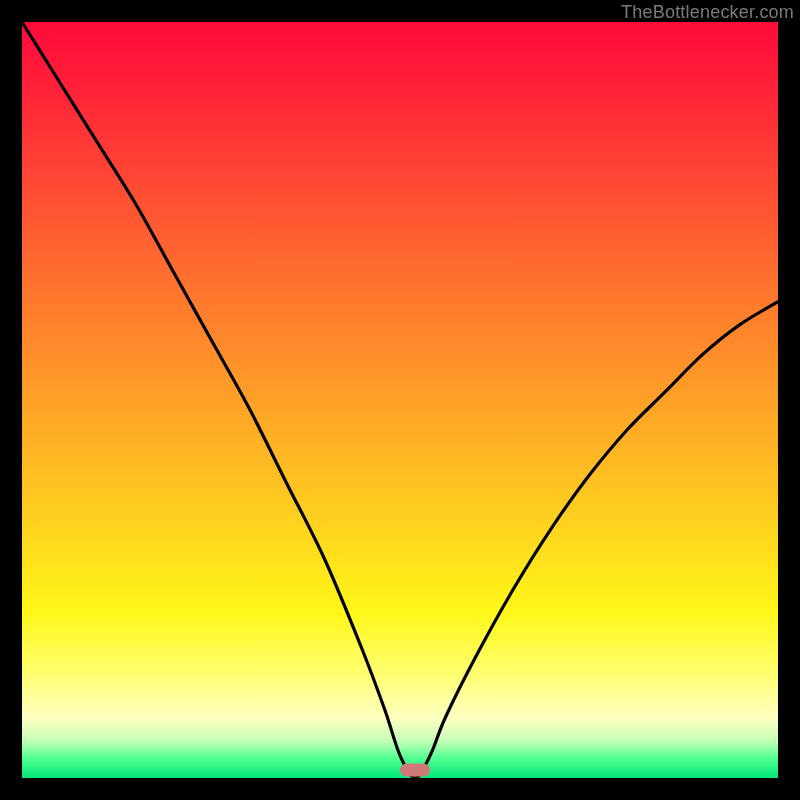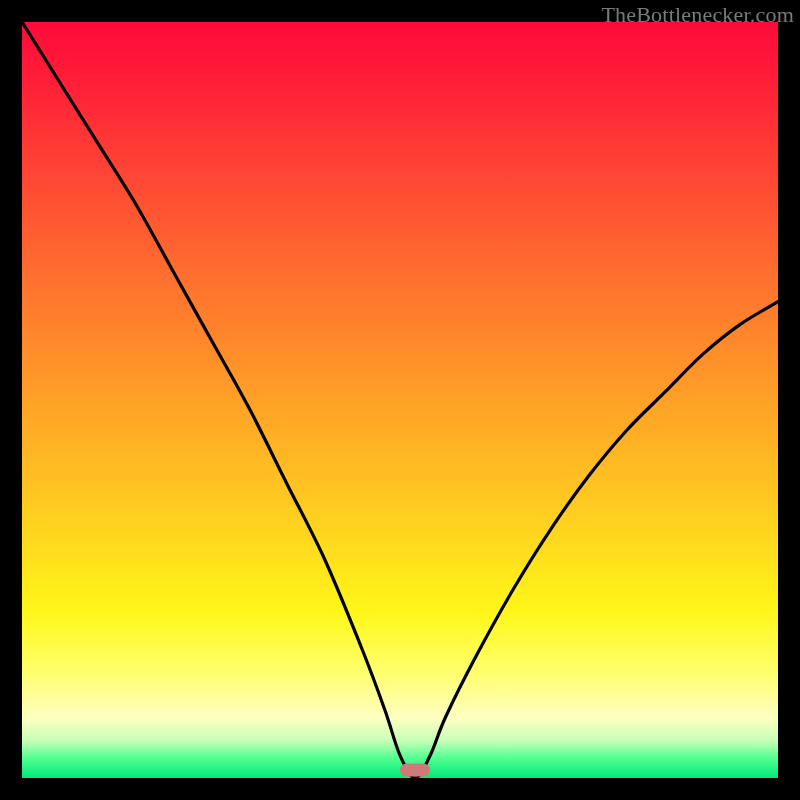--- a/index.html
+++ b/index.html
@@ -56,25 +56,24 @@
     height: 13px;
     border-radius: 7px;
     background: #cf7a78;
     transform: translate(-50%, -50%);
   }
   .watermark {
     position: absolute;
     top: 2px;
     right: 6px;
     color: #7a7a7a;
-    font-size: 22px;
+    font-size: 18px;
     font-weight: 500;
     letter-spacing: 0.2px;
     user-select: none;
-    font-family: Liberation Serif, serif;
   }
 </style>
 </head>
 <body>
 
 <div class="frame">
   <div class="watermark">TheBottlenecker.com</div>
   <div class="plot">
     <svg class="curve" viewBox="0 0 756 756" preserveAspectRatio="none">
       <path id="curve-path" fill="none" stroke="#000" stroke-width="3.2" stroke-linecap="round" stroke-linejoin="round" d="M 0.00 0.00 C 6.30 10.08, 25.20 40.32, 37.80 60.48 C 50.40 80.64, 63.00 100.80, 75.60 120.96 C 88.20 141.12, 100.80 160.02, 113.40 181.44 C 126.00 202.86, 138.60 226.80, 151.20 249.48 C 163.80 272.16, 176.40 294.84, 189.00 317.52 C 201.60 340.20, 214.20 361.62, 226.80 385.56 C 239.40 409.50, 252.00 435.96, 264.60 461.16 C 277.20 486.36, 289.80 509.04, 302.40 536.76 C 315.00 564.48, 330.12 602.28, 340.20 627.48 C 350.28 652.68, 356.58 670.32, 362.88 687.96 C 369.18 705.60, 372.96 721.98, 378.00 733.32 C 383.04 744.66, 388.08 756.00, 393.12 756.00 C 398.16 756.00, 403.20 743.40, 408.24 733.32 C 413.28 723.24, 415.80 711.90, 423.36 695.52 C 430.92 679.14, 442.26 656.46, 453.60 635.04 C 464.94 613.62, 478.80 588.42, 491.40 567.00 C 504.00 545.58, 516.60 525.42, 529.20 506.52 C 541.80 487.62, 554.40 469.98, 567.00 453.60 C 579.60 437.22, 592.20 422.10, 604.80 408.24 C 617.40 394.38, 630.00 383.04, 642.60 370.44 C 655.20 357.84, 667.80 343.98, 680.40 332.64 C 693.00 321.30, 705.60 311.22, 718.20 302.40 C 730.80 293.58, 749.70 283.50, 756.00 279.72"></path>

